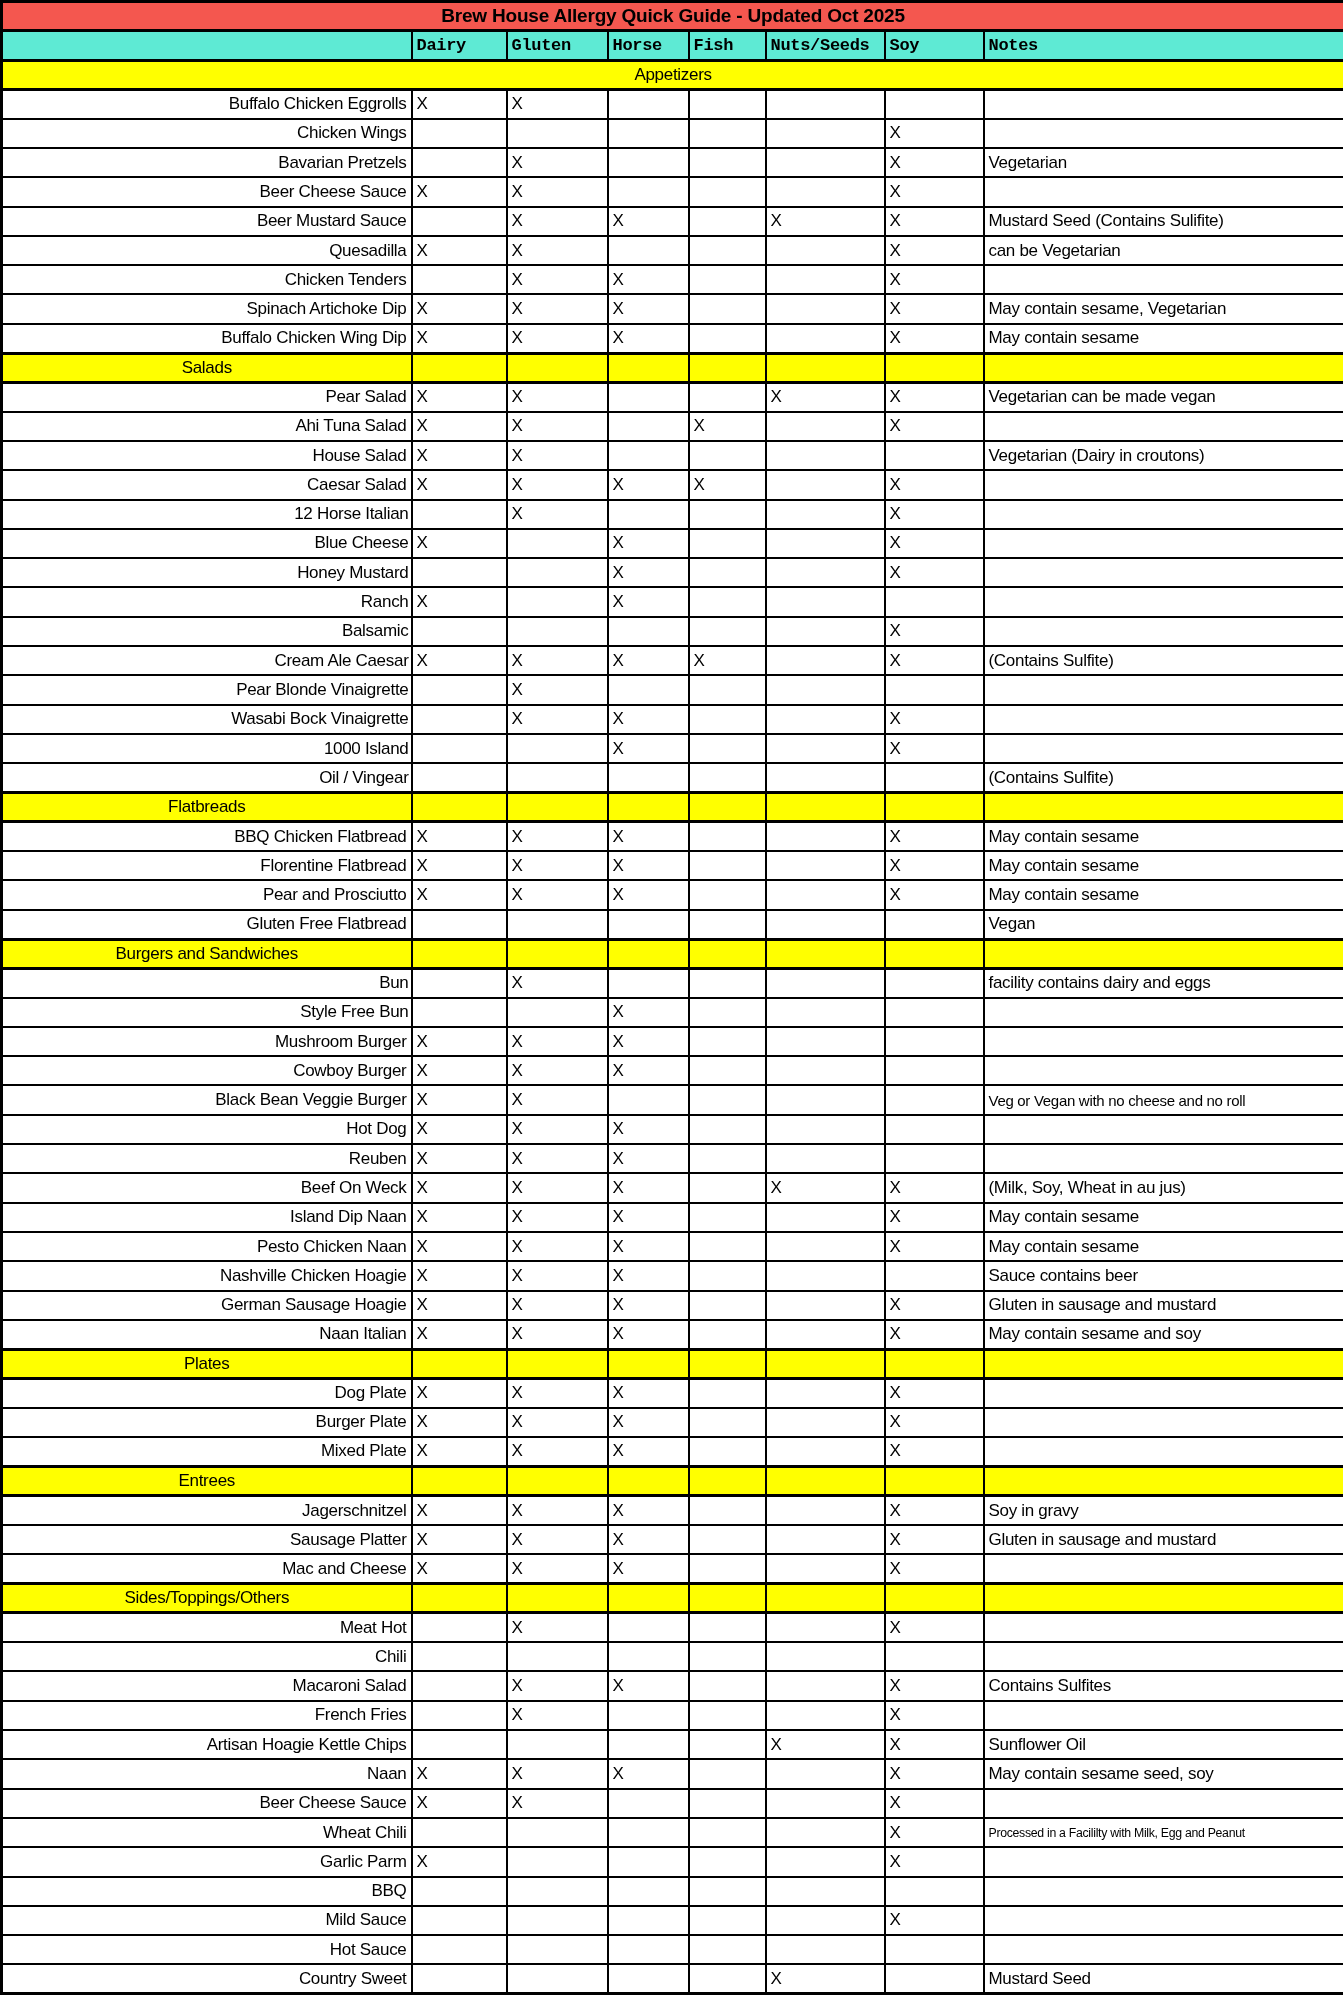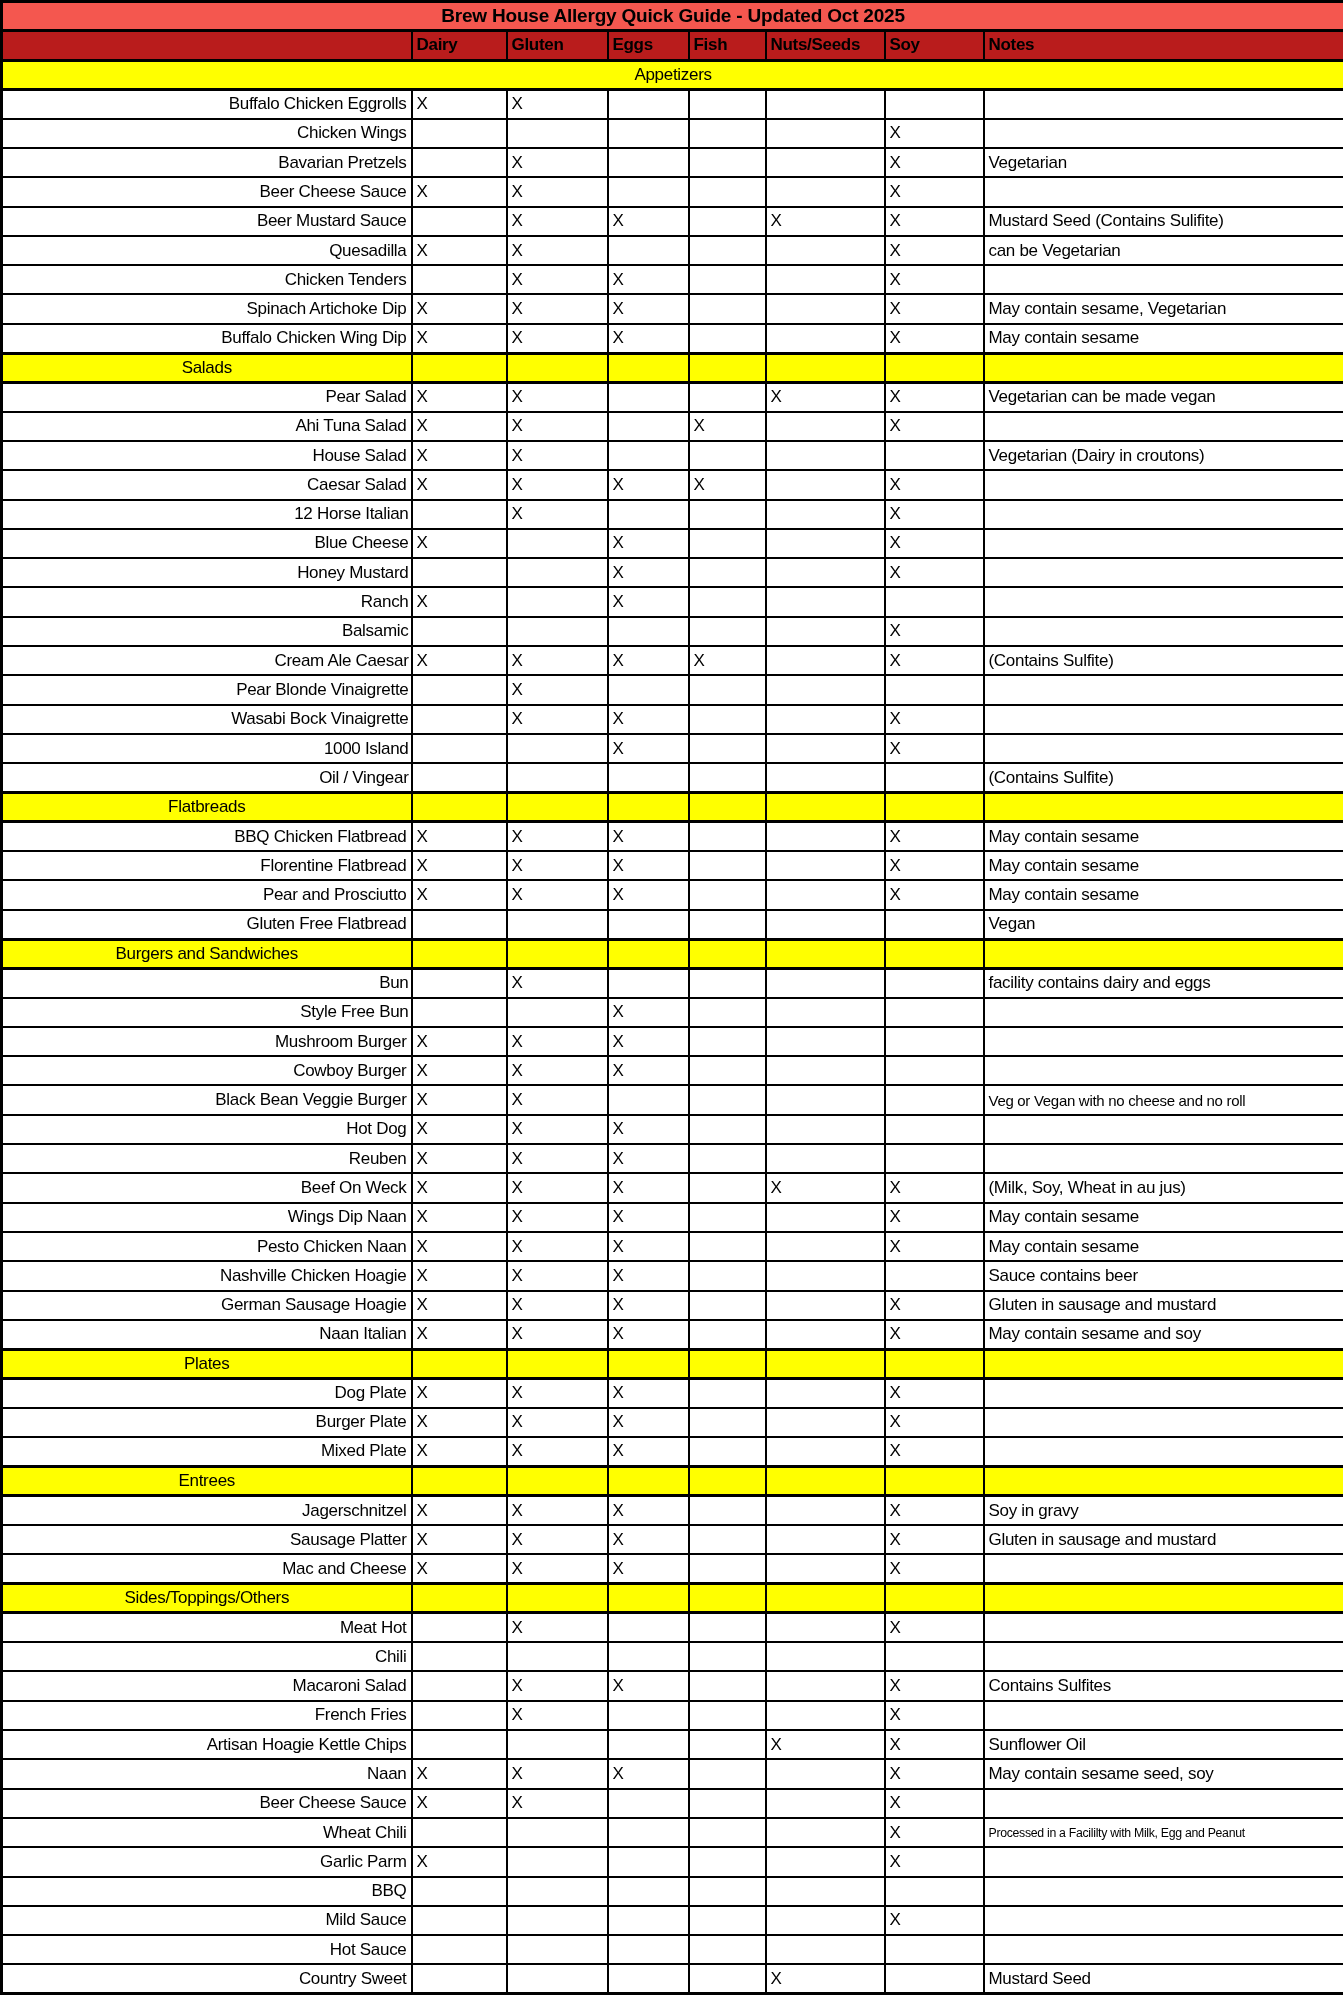--- a/index.html
+++ b/index.html
@@ -32,21 +32,22 @@
   tr.title-row td{
     background:var(--title-bg);
     text-align:center;
     font-weight:700;
     font-size:19px;
     letter-spacing:-0.2px;
     border-bottom:3px solid var(--border-color);
   }
   tr.header-row th{
     font-weight:700;
-    background:#b91c1c;
+    background:#5eead4;
+    font-family:Liberation Mono, monospace;
   }
   td.section-cell{
     background:var(--section-bg);
     border-top:3px solid var(--border-color);
     border-bottom:3px solid var(--border-color);
     text-align:center;
   }
   td.name-cell{text-align:right;}
   td.name-cell.right{padding-right:2px;}
   td.mark-cell{text-align:left;}
@@ -70,21 +71,21 @@
         <col style="width:361px">
     </colgroup>
     <thead>
       <tr class="title-row">
         <td colspan="8">Brew House Allergy Quick Guide - Updated Oct 2025</td>
       </tr>
       <tr class="header-row">
         <th></th>
         <th>Dairy</th>
         <th>Gluten</th>
-        <th>Eggs</th>
+        <th>Horse</th>
         <th>Fish</th>
         <th>Nuts/Seeds</th>
         <th>Soy</th>
         <th>Notes</th>
       </tr>
     </thead>
     <tbody>
         <tr>
           <td class="section-cell" colspan="8">Appetizers</td>
         </tr>
@@ -462,21 +463,21 @@
           <td class="name-cell">Beef On Weck</td>
           <td class="mark-cell">X</td>
           <td class="mark-cell">X</td>
           <td class="mark-cell">X</td>
           <td class="mark-cell"></td>
           <td class="mark-cell">X</td>
           <td class="mark-cell">X</td>
           <td class="notes-cell">(Milk, Soy, Wheat in au jus)</td>
         </tr>
         <tr>
-          <td class="name-cell">Wings Dip Naan</td>
+          <td class="name-cell">Island Dip Naan</td>
           <td class="mark-cell">X</td>
           <td class="mark-cell">X</td>
           <td class="mark-cell">X</td>
           <td class="mark-cell"></td>
           <td class="mark-cell"></td>
           <td class="mark-cell">X</td>
           <td class="notes-cell">May contain sesame</td>
         </tr>
         <tr>
           <td class="name-cell">Pesto Chicken Naan</td>

